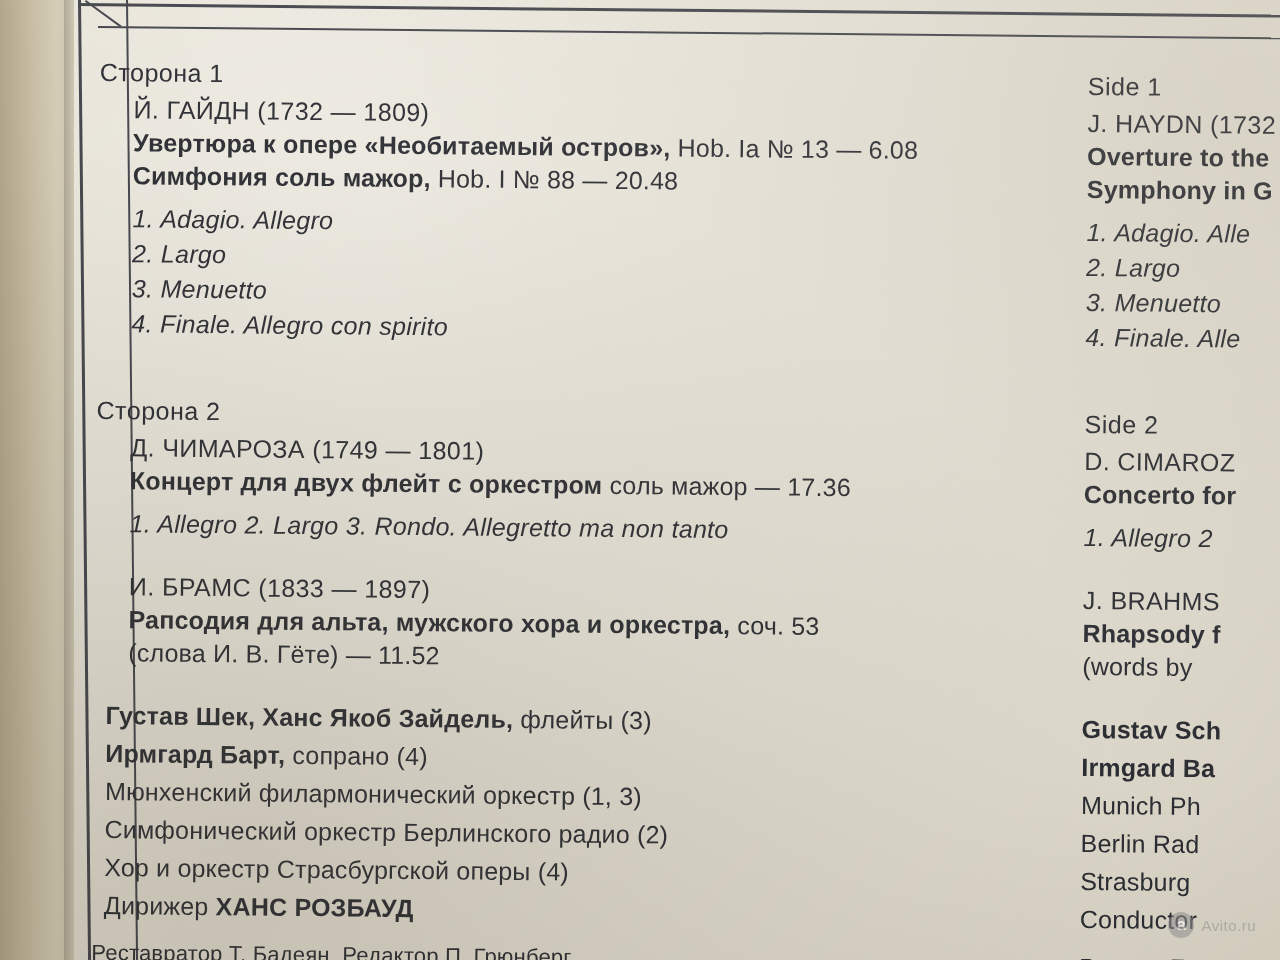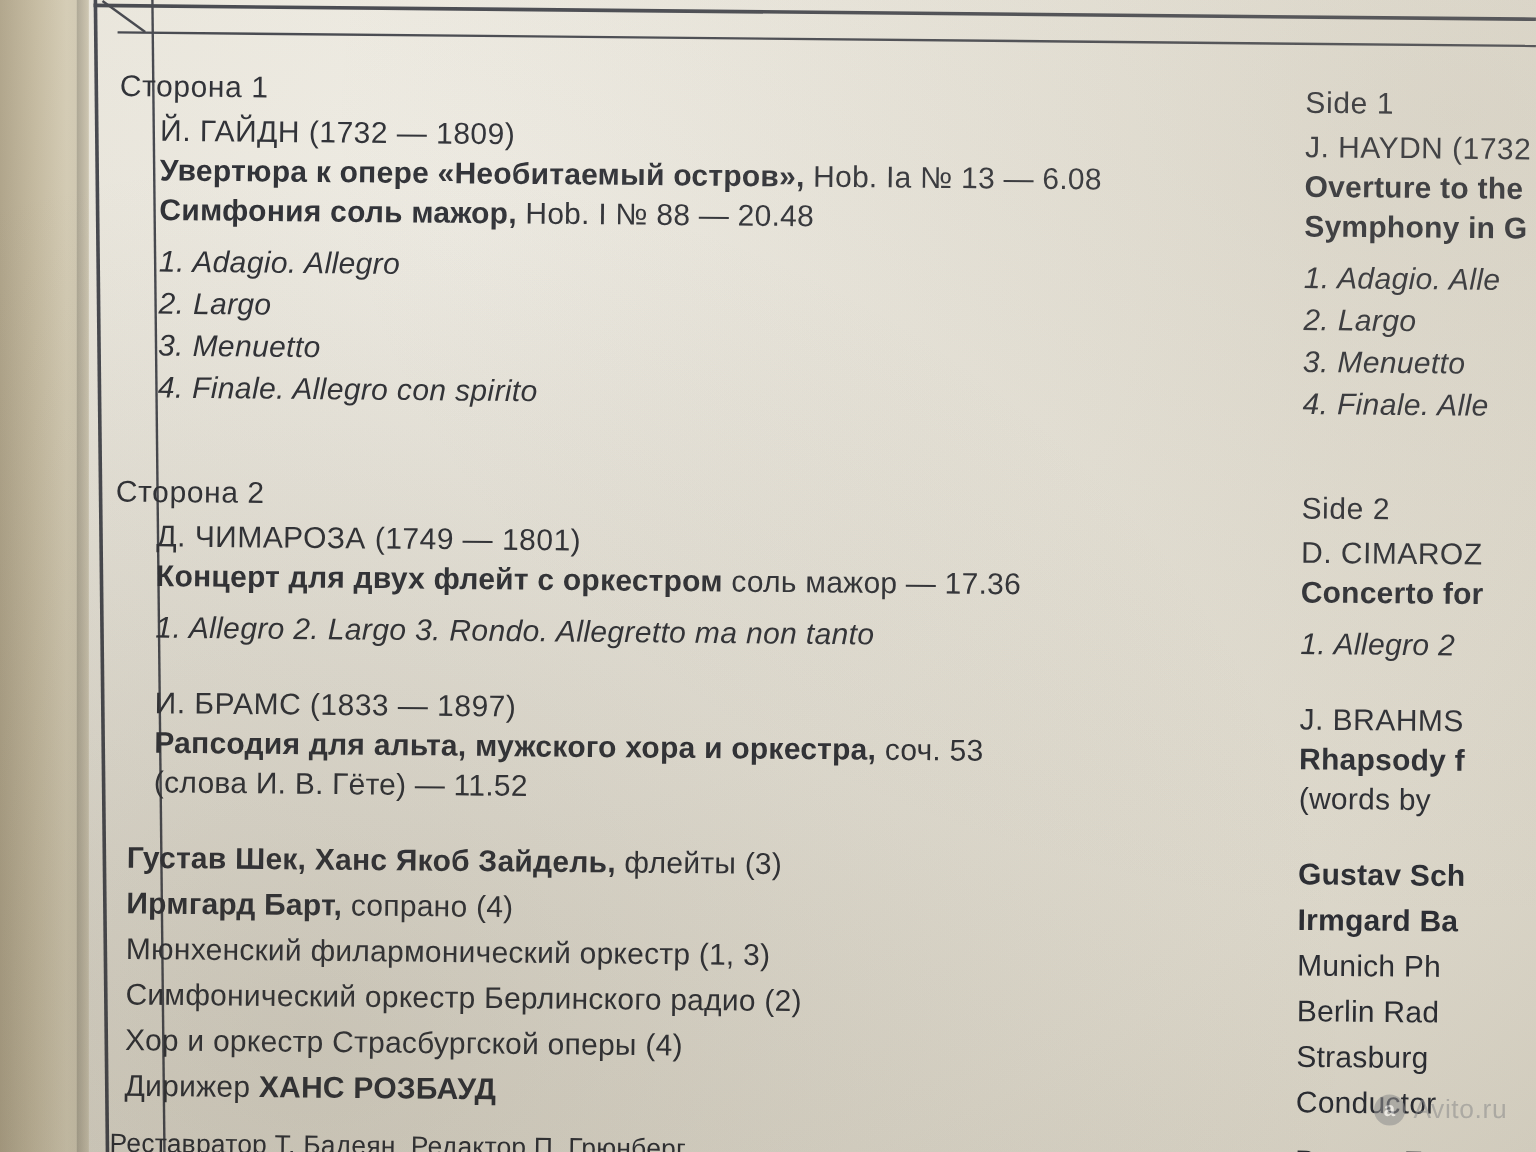--- a/index.html
+++ b/index.html
@@ -154,21 +154,21 @@
     display: flex; align-items: center; gap: 7px;
     opacity: 0.55;
   }
   #watermark .wm-badge {
     width: 26px; height: 26px; border-radius: 50%;
     background: #8e8e8e;
     display:flex; align-items:center; justify-content:center;
     color:#fff; font-size:17px; font-weight:bold;
   }
   #watermark .wm-text {
-    color:#8c8c8c; font-size: 22px; letter-spacing: 0.5px;
+    color:#8c8c8c; font-size: 15px; letter-spacing: 0.5px;
   }
 </style>
 </head>
 <body>
 
 <div id="sleeve">
 
   <div id="photo-left-edge"></div>
 
   <div class="frame-line" id="frame-outer-v"></div>

